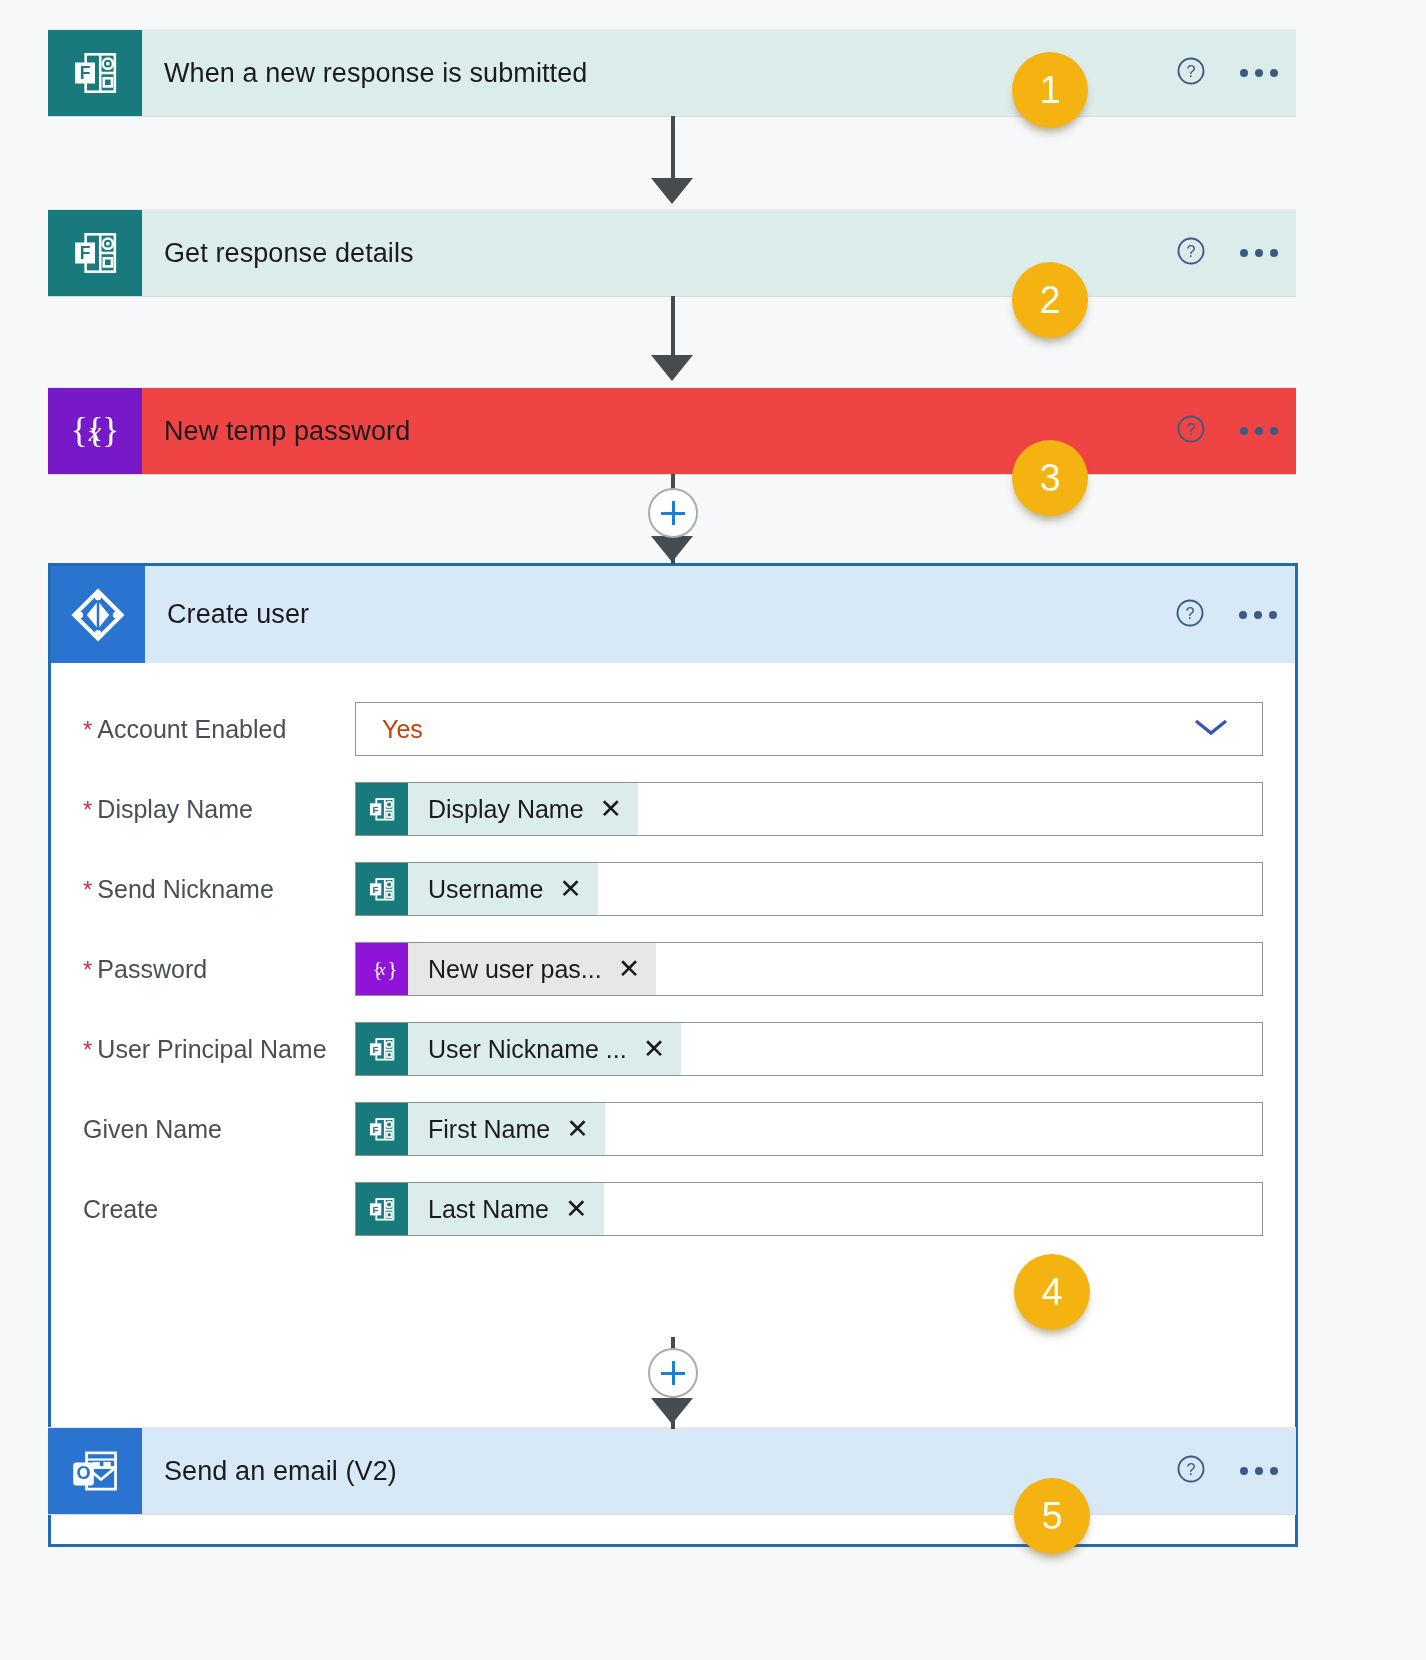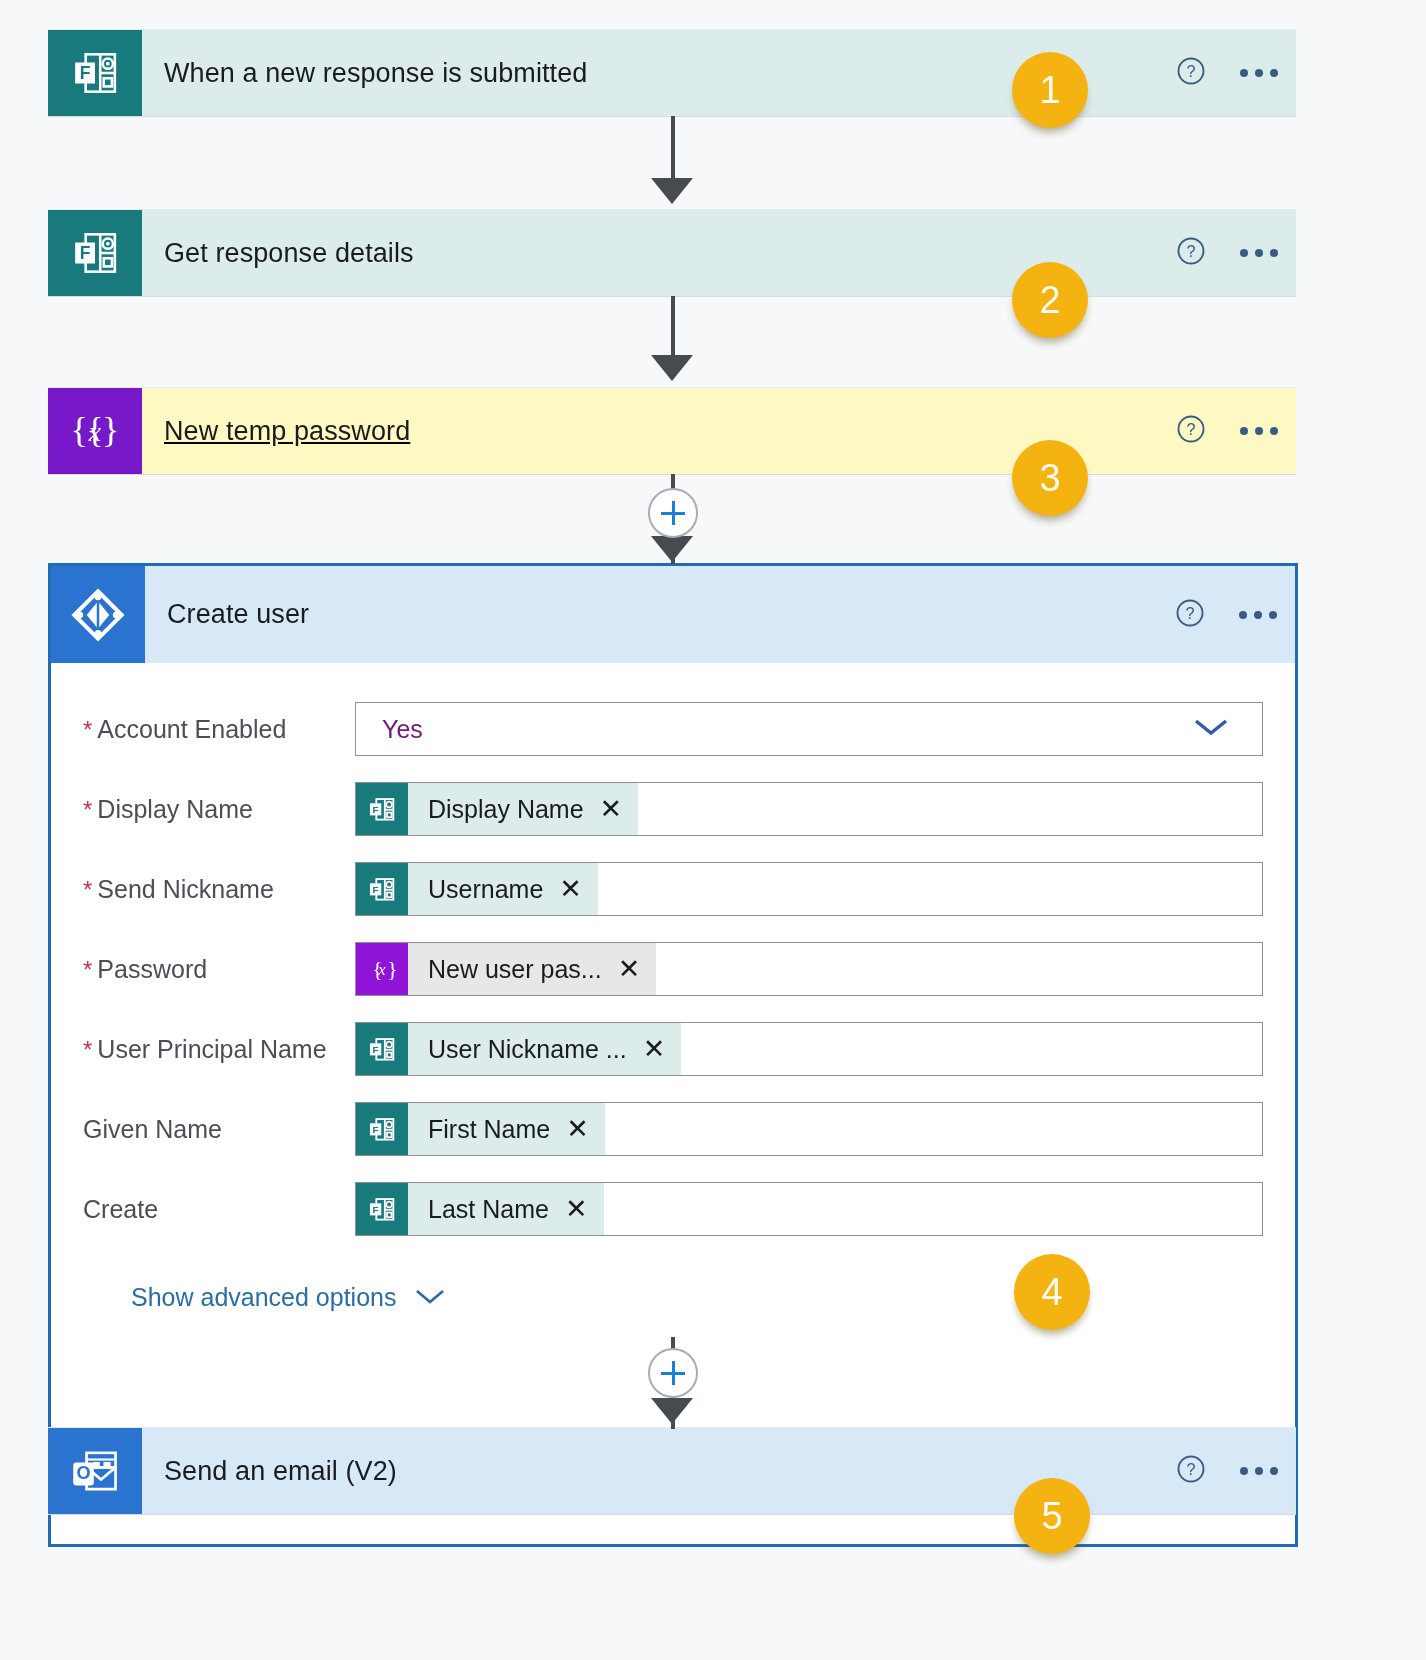--- a/index.html
+++ b/index.html
@@ -44,21 +44,21 @@
   .card-actions {
     margin-left:auto;
     display:flex; align-items:center; gap: 34px;
   }
 
   
   .t-forms .card-icon { background:#197a7e; }
   .t-forms .card-body { background:#dceceb; }
   
   .t-var .card-icon { background:#7719c9; }
-  .t-var .card-body { background:#fef9c3;text-decoration:underline; }
+  .t-var .card-body { background:#ef4444; }
   
   .t-blue .card-icon { background:#2a74cf; }
   .t-blue .card-body { background:#d7e8f7;align-items:center; }
 
   
   .ic { display:block; }
 
   .help-icon { width:30px; height:30px; }
   .ellipsis { display:flex; gap:7px; align-items:center; }
   .ellipsis i {
@@ -146,21 +146,21 @@
   .fctl {
     flex: 1 1 auto;
     height: 54px;
     border: 1px solid #8d9297;
     background:#fff;
     display:flex; align-items:center;
     padding: 0 12px 0 0;
     position: relative;
   }
   .fctl.plain { padding-left: 26px; }
-  .selval { font-size: 25px; color:#701a75; }
+  .selval { font-size: 25px; color:#c2410c; }
   .chev {
     margin-left:auto; margin-right: 20px;
   }
 
   
   .chip {
     display:flex; align-items:center;
     height: 100%;
     background:#dceceb;
     padding-right: 16px;
@@ -478,28 +478,20 @@
                 <rect x="7" y="16" width="16" height="17" fill="#ffffff"></rect>
                 <text x="10.5" y="29" font-family="Liberation Sans, sans-serif" font-size="14" font-weight="bold" fill="#197a7e">F</text>
               </svg>
             </span>
             <span class="chip-text">Last Name</span>
             <span class="chip-x">✕</span>
           </div>
         </div>
       </div>
 
-      <div class="adv">
-        <span>Show advanced options</span>
-        <span>
-          <svg width="32" height="19" viewBox="0 0 32 19" aria-hidden="true">
-            <polyline points="3,4 16,15 29,4" fill="none" stroke="#2b6ca3" stroke-width="2.8"></polyline>
-          </svg>
-        </span>
-      </div>
 
     </div>
   </div>
   <div class="badge" style="left:1014px; top:1254px;">4</div>
 
   <div class="conn" style="top:1337px; height:92px;"></div>
   <div class="plusbtn" style="top:1348px;"></div>
   <div class="arrowhead" style="top:1398px;"></div>
 
   <div class="card t-blue" style="top:1428px;">

